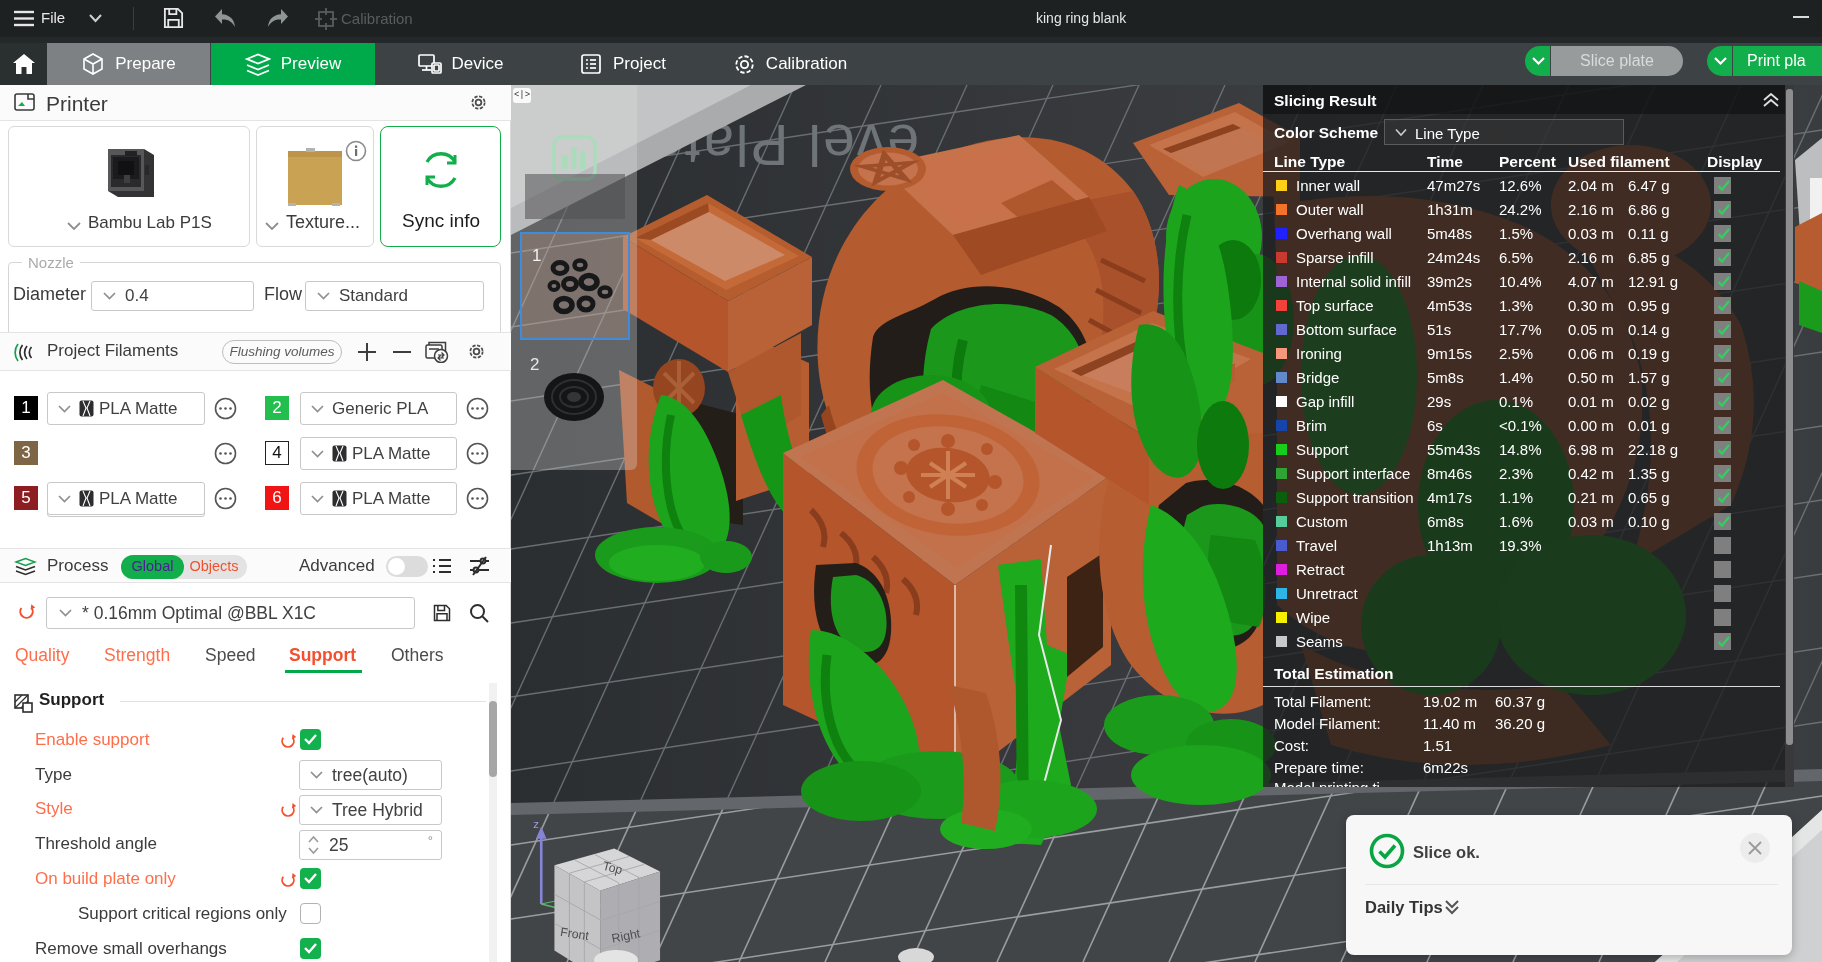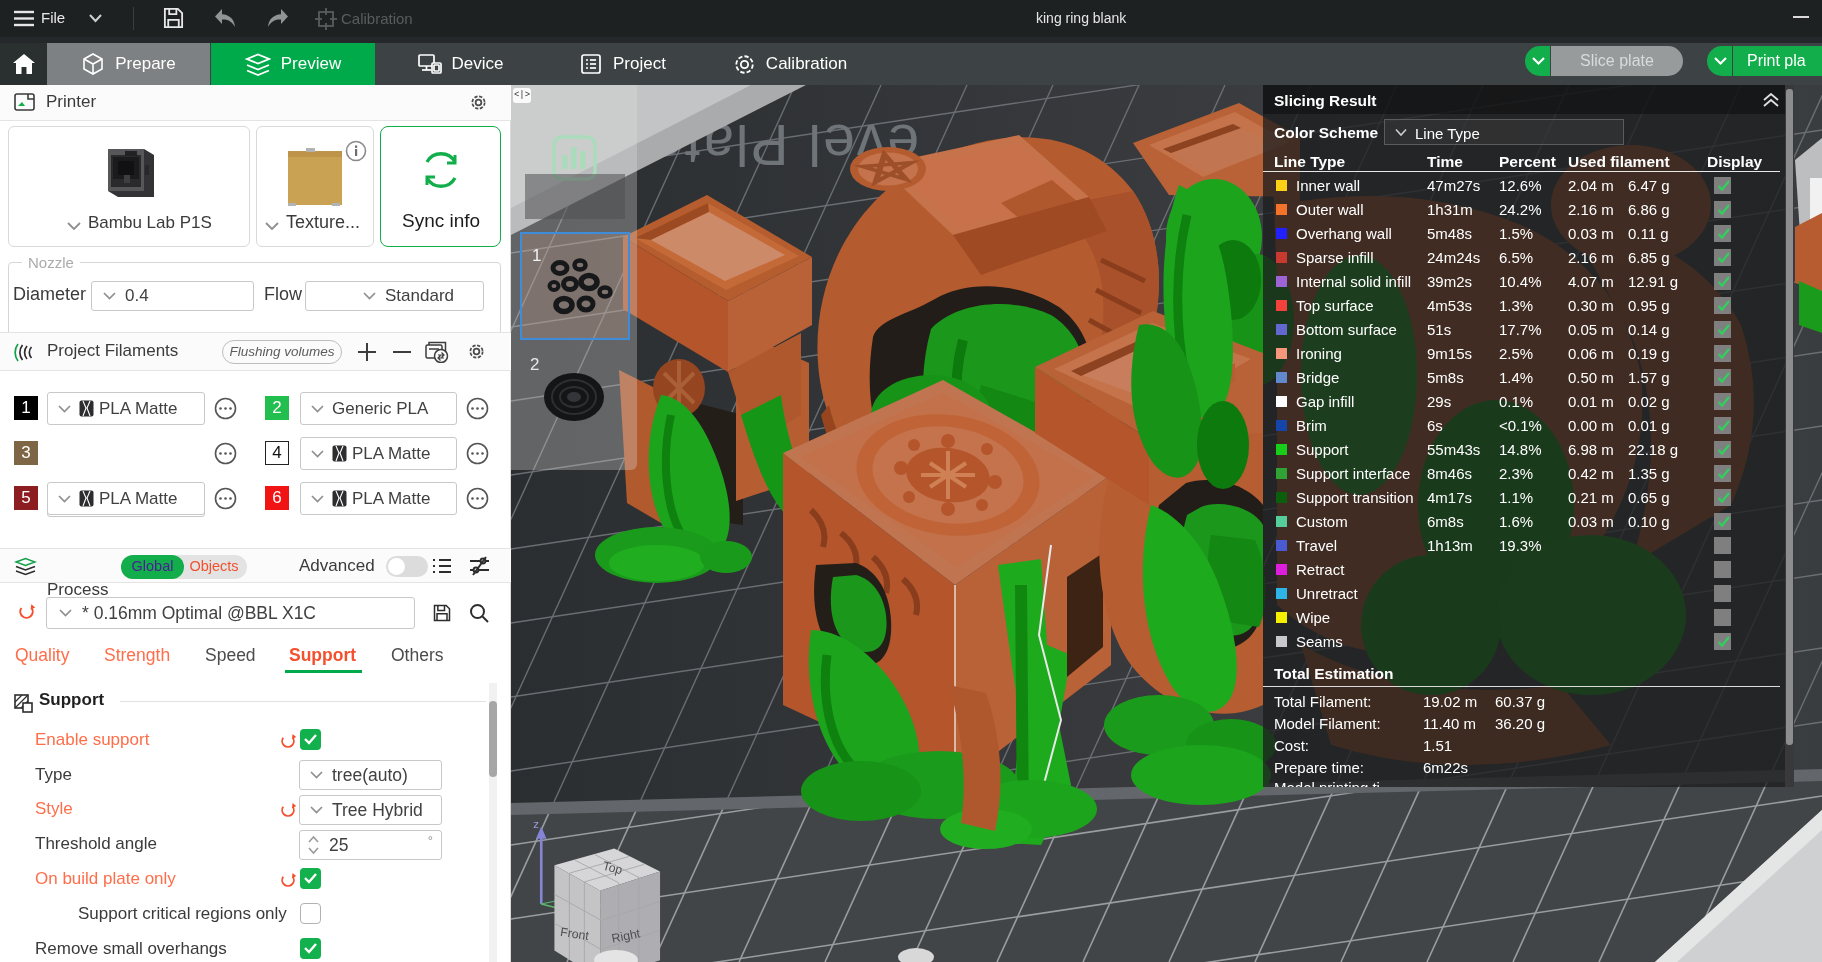--- a/index.html
+++ b/index.html
@@ -149,21 +149,21 @@
     <div class="abs" style="left:1733px;top:9px;width:89px;height:30px;background:#12ae4b;color:#fff;font-size:16px;line-height:30px;padding-left:14px;">Print pla</div>
   </div>
   <div id="leftpanel">
 
     <div class="secthead" style="top:0;height:36px;">
       <svg class="abs" style="left:14px;top:8px" width="21" height="20" viewBox="0 0 21 20" fill="none" stroke="#3b3b3b" stroke-width="1.6">
           <rect x="1" y="1" width="19" height="16" rx="2"></rect>
           <path d="M14 1 L14 6 L20 6"></path>
           <path d="M4 13 l4 -4 l3 4 z" fill="#12ae4b" stroke="none"></path>
         </svg>
-      <div class="abs g-text" style="left:46px;top:7px;font-size:17px;">Printer</div>
+      <div class="abs g-text" style="left:46px;top:7px;font-size:21px;">Printer</div>
       <svg class="abs" style="left:469px;top:8px" width="19" height="19" viewBox="0 0 24 24">
           <g fill="none" stroke="#4c4c4c" stroke-width="2.2">
             <circle cx="12" cy="12" r="3.6"></circle>
             <circle cx="12" cy="12" r="7.8" stroke-dasharray="4.1 2.0"></circle>
           </g>
         </svg>
     </div>
 
     <div class="abs" style="left:8px;top:41px;width:242px;height:121px;border:1px solid #d9d9d9;border-radius:6px;">
       <svg class="abs" style="left:89px;top:18px" width="62" height="56" viewBox="0 0 62 56">
@@ -211,21 +211,21 @@
 
     <div class="abs" style="left:8px;top:177px;width:493px;height:75px;border:1px solid #d5d5d5;border-radius:4px;"></div>
     <div class="abs" style="left:22px;top:169px;background:#fff;padding:0 6px;color:#ababab;font-size:15px;">Nozzle</div>
     <div class="abs g-text" style="left:13px;top:199px;font-size:18px;">Diameter</div>
     <div class="combo" style="left:91px;top:196px;width:163px;height:30px;font-size:17px;">
       <svg style="margin:0 8px 0 10px" width="15" height="10">
           <path d="M2 2 L7.5 7.5 L13 2" stroke="#8f8f8f" stroke-width="1.7" fill="none"></path>
         </svg>0.4
     </div>
     <div class="abs g-text" style="left:264px;top:199px;font-size:18px;">Flow</div>
-    <div class="combo" style="left:305px;top:196px;width:179px;height:30px;font-size:17px;padding-left:46px;">
+    <div class="combo" style="left:305px;top:196px;width:179px;height:30px;font-size:17px;">
       <svg style="margin:0 8px 0 10px" width="15" height="10">
           <path d="M2 2 L7.5 7.5 L13 2" stroke="#8f8f8f" stroke-width="1.7" fill="none"></path>
         </svg>Standard
     </div>
 
     <div class="secthead" style="top:247px;height:39px;border-top:1px solid #e4e4e4;">
       <svg class="abs" style="left:14px;top:9px" width="22" height="21" viewBox="0 0 22 21" fill="none" stroke="#11a04a" stroke-width="1.7">
           <path d="M4 2 A 14 14 0 0 0 4 19"></path>
           <path d="M8.5 3 A 12 12 0 0 0 8.5 18" stroke="#2d2d2d"></path>
           <path d="M13 4 A 10 10 0 0 0 13 17" stroke="#2d2d2d"></path>
@@ -349,21 +349,21 @@
           <circle cx="16.5" cy="11.5" r="1.3" fill="#555"></circle>
         </svg>
     </div>
 
     <div class="secthead" style="top:463px;height:35px;border-top:1px solid #e4e4e4;">
       <svg class="abs" style="left:14px;top:8px" width="23" height="19" viewBox="0 0 23 19" fill="none" stroke="#2d2d2d" stroke-width="1.5">
           <path d="M2 5 L11.5 1.5 L21 5 L11.5 8.5 Z" stroke="#11a04a"></path>
           <path d="M2 9.5 L11.5 13 L21 9.5"></path>
           <path d="M2 14 L11.5 17.5 L21 14"></path>
         </svg>
-      <div class="abs g-text" style="left:47px;top:7px;font-size:17px;margin-top:24px;">Process</div>
+      <div class="abs g-text" style="left:47px;top:7px;font-size:17px;">Process</div>
       <div class="abs" style="left:121px;top:6px;width:126px;height:24px;background:#e3e3e3;border-radius:12px;">
         <div class="abs" style="left:0;top:0;width:63px;height:24px;background:#12ae4b;border-radius:12px;color:#4c1d95;font-size:14.5px;text-align:center;line-height:23px;">Global</div>
         <div class="abs" style="left:63px;top:0;width:60px;color:#f4502e;font-size:14.5px;text-align:center;line-height:23px;">Objects</div>
       </div>
       <div class="abs g-text" style="left:299px;top:7px;font-size:17px;">Advanced</div>
       <div class="abs" style="left:386px;top:7px;width:42px;height:21px;background:#dcdcdc;border-radius:11px;">
         <div class="abs" style="left:2px;top:2px;width:17px;height:17px;background:#fff;border-radius:50%;"></div>
       </div>
       <svg class="abs" style="left:432px;top:8px" width="20" height="18">
           <g stroke="#2d2d2d" stroke-width="2">
@@ -1065,14 +1065,32 @@
       <div style="position:absolute;left:11px;top:652px;">Cost:</div>
         <div style="position:absolute;left:160px;top:652px;">1.51</div>
       <div style="position:absolute;left:11px;top:674px;">Prepare time:</div>
         <div style="position:absolute;left:160px;top:674px;">6m22s</div>
       <div style="position:absolute;left:11px;top:694px;height:8px;overflow:hidden;width:400px;">Model printing ti</div>
     </div>
     <div id="vscroll" style="position:absolute;left:1274px;top:0;width:9px;height:702px;background:#39393b;">
       <div style="position:absolute;left:1px;top:4px;width:7px;height:656px;background:#8d8d8f;border-radius:3px;"></div>
     </div>
 
+    <div id="notif">
+      <svg style="position:absolute;left:22px;top:17px" width="38" height="38" viewBox="0 0 38 38">
+          <circle cx="19" cy="19" r="15.5" fill="none" stroke="#09a543" stroke-width="3.6"></circle>
+          <path d="M11.5 19.5 L17 25 L27 13.5" stroke="#09a543" stroke-width="3.6" fill="none"></path>
+        </svg>
+      <div style="position:absolute;left:67px;top:28px;font-size:16.5px;font-weight:bold;color:#404040;">Slice ok.</div>
+      <div style="position:absolute;left:394px;top:18px;width:30px;height:30px;background:#ececec;border-radius:50%;">
+        <svg style="position:absolute;left:8px;top:8px" width="14" height="14">
+            <path d="M1 1 L13 13 M13 1 L1 13" stroke="#9a9a9a" stroke-width="1.8"></path>
+          </svg>
+      </div>
+      <div style="position:absolute;left:19px;top:69px;width:413px;height:1px;background:#e6e6e6;"></div>
+      <div style="position:absolute;left:19px;top:83px;font-size:16.5px;font-weight:bold;color:#333;">Daily Tips</div>
+      <svg style="position:absolute;left:96px;top:84px" width="20" height="17" fill="none" stroke="#555" stroke-width="2">
+          <path d="M4 2 L10 8 L16 2"></path>
+          <path d="M4 8 L10 14 L16 8"></path>
+        </svg>
+    </div>
   </div>
 </div>
 
 </body></html>

